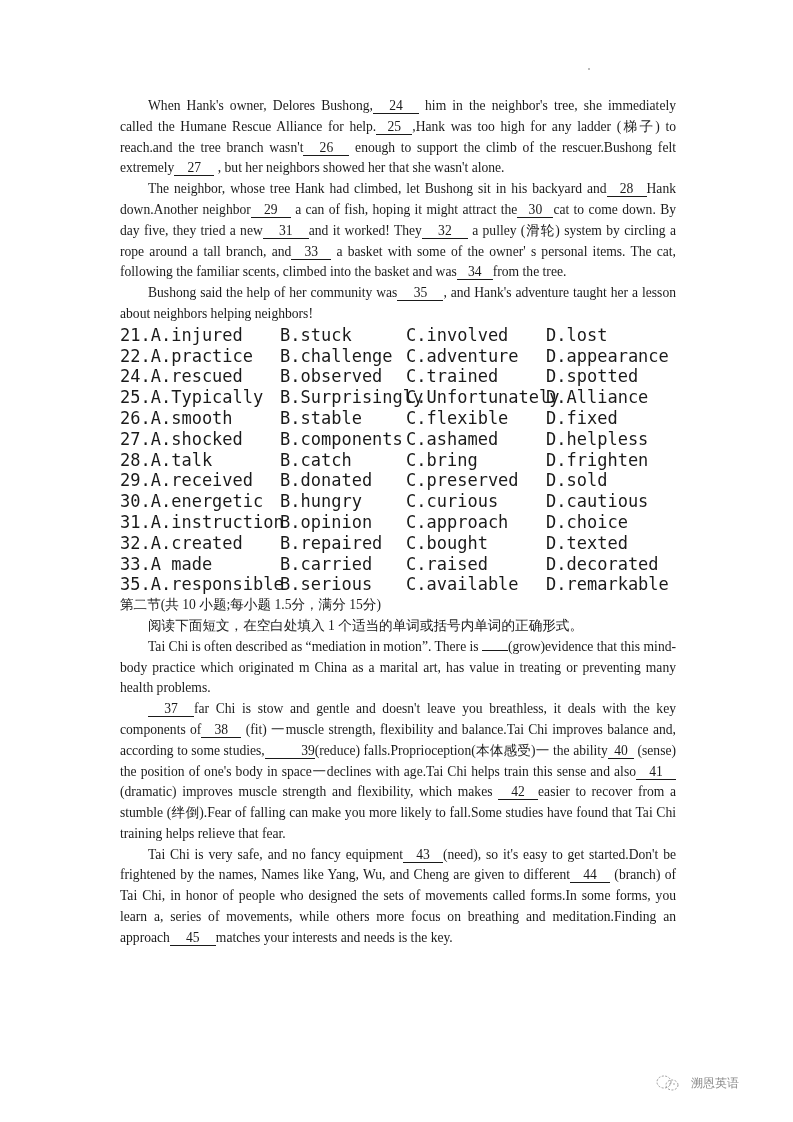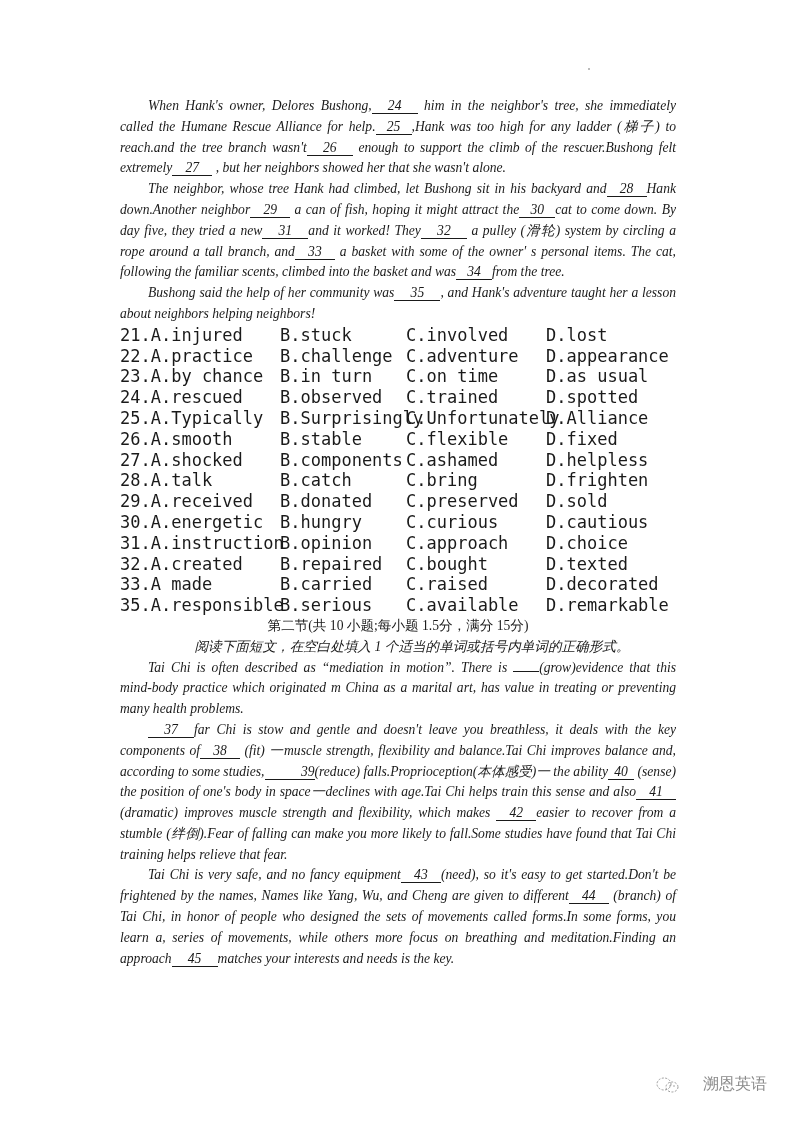--- a/index.html
+++ b/index.html
@@ -1,47 +1,46 @@
 <!DOCTYPE html>
 <html><head>
 <meta charset="utf-8">
 <style>
   html, body { margin: 0; padding: 0; background: #ffffff; }
   body { width: 793px; height: 1122px; position: relative; overflow: hidden; color: #1a1a1a; }
   .page { position: absolute; left: 120px; top: 96px; width: 556px; }
   .para { font-family: "Liberation Serif", serif; font-size: 13.6px; line-height: 20.8px; text-align: justify; margin: 0; }
-  .indent { text-indent: 28px; font-style: italic; }
+  .indent { text-indent: 28px; }
   .blank { display: inline-block; border-bottom: 1px solid #1a1a1a; text-align: center; text-indent: 0; line-height: 15px; }
   .w40 { width: 40px; } .w46 { width: 46px; } .w50 { width: 50px; text-align: right; } .w36 { width: 36px; } .w28 { width: 26px; }
   .opts { font-family: "DejaVu Sans Mono", "Liberation Mono", monospace; font-size: 17px; line-height: 20.8px; margin: 0; }
   .opt-row { display: flex; height: 20.8px; white-space: pre; }
   .opt-row span { display: inline-block; }
   .c1 { width: 160px; } .c2 { width: 126px; } .c3 { width: 140px; } .c4 { width: 130px; }
-  .sec { font-family: "Liberation Serif", "DejaVu Serif", serif; font-size: 13.6px; line-height: 20.8px; margin: 0; text-align: center; }
-  .watermark { position: absolute; left: 655px; top: 1074px; display: flex; align-items: center; gap: 22px; color: #8a8a8a; font-family: "DejaVu Sans", sans-serif; font-size: 16px; }
+  .sec { font-family: "Liberation Serif", "DejaVu Serif", serif; font-size: 13.6px; line-height: 20.8px; margin: 0; }
+  .watermark { position: absolute; left: 655px; top: 1074px; display: flex; align-items: center; gap: 10px; color: #8a8a8a; font-family: "DejaVu Sans", sans-serif; font-size: 12px; }
   .wm-icon { width: 26px; height: 18px; }
   .dot { position: absolute; left: 588px; top: 68px; width: 2px; height: 2px; background: #bbb; }
 </style>
 </head>
 <body>
 
 <div class="dot"></div>
 
 <div class="page">
 
   <p class="para indent"><span>When Hank's owner, Delores Bushong,</span><span class="blank w46">24</span><span> him in the neighbor's tree, she immediately called the Humane Rescue Alliance for help.</span><span class="blank w36">25</span><span>,Hank was too high for any ladder (梯子) to reach.and the tree branch wasn't</span><span class="blank w46">26</span><span> enough to support the climb of the rescuer.Bushong felt extremely</span><span class="blank w40">27</span><span> , but her neighbors showed her that she wasn't alone.</span></p>
 
   <p class="para indent"><span>The neighbor, whose tree Hank had climbed, let Bushong sit in his backyard and</span><span class="blank w40">28</span><span>Hank down.Another neighbor</span><span class="blank w40">29</span><span> a can of fish, hoping it might attract the</span><span class="blank w36">30</span><span>cat to come down. By day five, they tried a new</span><span class="blank w46">31</span><span>and it worked! They</span><span class="blank w46">32</span><span> a pulley (滑轮) system by circling a rope around a tall branch, and</span><span class="blank w40">33</span><span> a basket with some of the owner' s personal items. The cat, following the familiar scents, climbed into the basket and was</span><span class="blank w36">34</span><span>from the tree.</span></p>
 
   <p class="para indent"><span>Bushong said the help of her community was</span><span class="blank w46">35</span><span>, and Hank's adventure taught her a lesson about neighbors helping neighbors!</span></p>
 
   <div class="opts" id="opts">
       <div class="opt-row"><span class="c1">21.A.injured</span><span class="c2">B.stuck</span><span class="c3">C.involved</span><span class="c4">D.lost</span></div>
       <div class="opt-row"><span class="c1">22.A.practice</span><span class="c2">B.challenge</span><span class="c3">C.adventure</span><span class="c4">D.appearance</span></div>
-      <div class="opt-row"><span class="c1">23.A.by chance</span><span class="c2">B.in turn</span><span class="c3">C.on time</span><span class="c4">D.as usual</span></div>
       <div class="opt-row"><span class="c1">24.A.rescued</span><span class="c2">B.observed</span><span class="c3">C.trained</span><span class="c4">D.spotted</span></div>
       <div class="opt-row"><span class="c1">25.A.Typically</span><span class="c2">B.Surprisingly</span><span class="c3">C.Unfortunately</span><span class="c4">D.Alliance</span></div>
       <div class="opt-row"><span class="c1">26.A.smooth</span><span class="c2">B.stable</span><span class="c3">C.flexible</span><span class="c4">D.fixed</span></div>
       <div class="opt-row"><span class="c1">27.A.shocked</span><span class="c2">B.components</span><span class="c3">C.ashamed</span><span class="c4">D.helpless</span></div>
       <div class="opt-row"><span class="c1">28.A.talk</span><span class="c2">B.catch</span><span class="c3">C.bring</span><span class="c4">D.frighten</span></div>
       <div class="opt-row"><span class="c1">29.A.received</span><span class="c2">B.donated</span><span class="c3">C.preserved</span><span class="c4">D.sold</span></div>
       <div class="opt-row"><span class="c1">30.A.energetic</span><span class="c2">B.hungry</span><span class="c3">C.curious</span><span class="c4">D.cautious</span></div>
       <div class="opt-row"><span class="c1">31.A.instruction</span><span class="c2">B.opinion</span><span class="c3">C.approach</span><span class="c4">D.choice</span></div>
       <div class="opt-row"><span class="c1">32.A.created</span><span class="c2">B.repaired</span><span class="c3">C.bought</span><span class="c4">D.texted</span></div>
       <div class="opt-row"><span class="c1">33.A made</span><span class="c2">B.carried</span><span class="c3">C.raised</span><span class="c4">D.decorated</span></div>

